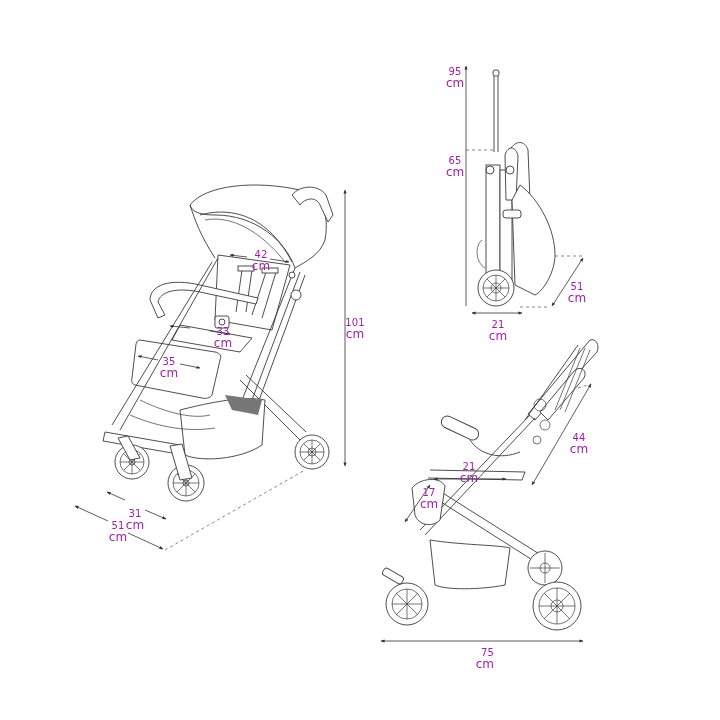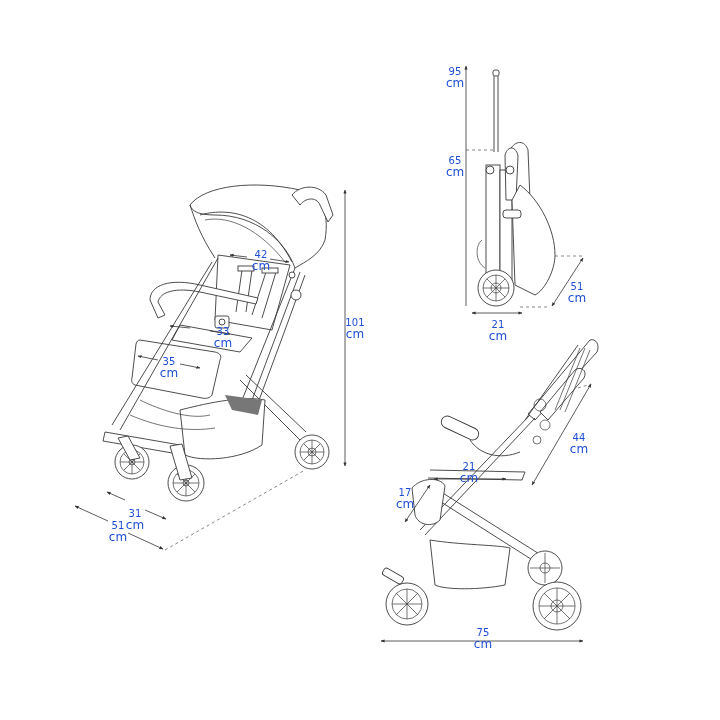--- a/index.html
+++ b/index.html
@@ -1,19 +1,19 @@
 <!DOCTYPE html>
 <html><head>
 <meta charset="utf-8">
 <style>
   html, body { margin: 0; padding: 0; background: #ffffff; }
   body { width: 720px; height: 720px; position: relative; overflow: hidden;
          font-family: "DejaVu Sans", sans-serif; color: #333; }
   svg.art { position: absolute; left: 0; top: 0; width: 720px; height: 720px; }
-  .lbl { position: absolute; text-align: center; line-height: 1; color: #1d4ed8; }
+  .lbl { position: absolute; text-align: center; line-height: 1; color: #a21caf; }
   .lbl .num { display: block; font-size: 10px; letter-spacing: 0.2px; }
   .lbl .unit { display: block; font-size: 12px; margin-top: 0; }
   .ln { stroke: #3a3a3a; stroke-width: 0.9; fill: none; }
   .ln2 { stroke: #3a3a3a; stroke-width: 0.7; fill: none; }
   .fillw { fill: #fff; stroke: #3a3a3a; stroke-width: 0.9; }
   .dash { stroke: #555; stroke-width: 0.7; stroke-dasharray: 3 3; fill: none; }
   .dim { stroke: #333; stroke-width: 0.8; fill: none; }
   .hatch { fill: #777; }
 </style>
 </head>
@@ -233,20 +233,20 @@
 </div>
 
 <div class="lbl" style="left:568px;top:433px;width:22px;">
   <span class="num">44</span>
   <span class="unit">cm</span>
 </div>
 <div class="lbl" style="left:458px;top:462px;width:22px;">
   <span class="num">21</span>
   <span class="unit">cm</span>
 </div>
-<div class="lbl" style="left:396px;top:488px;width:18px;">
+<div class="lbl" style="left:420px;top:488px;width:18px;">
   <span class="num">17</span>
   <span class="unit">cm</span>
 </div>
-<div class="lbl" style="left:472px;top:628px;width:22px;">
+<div class="lbl" style="left:472px;top:648px;width:22px;text-align:right;">
   <span class="num">75</span>
   <span class="unit">cm</span>
 </div>
 
 </body></html>

